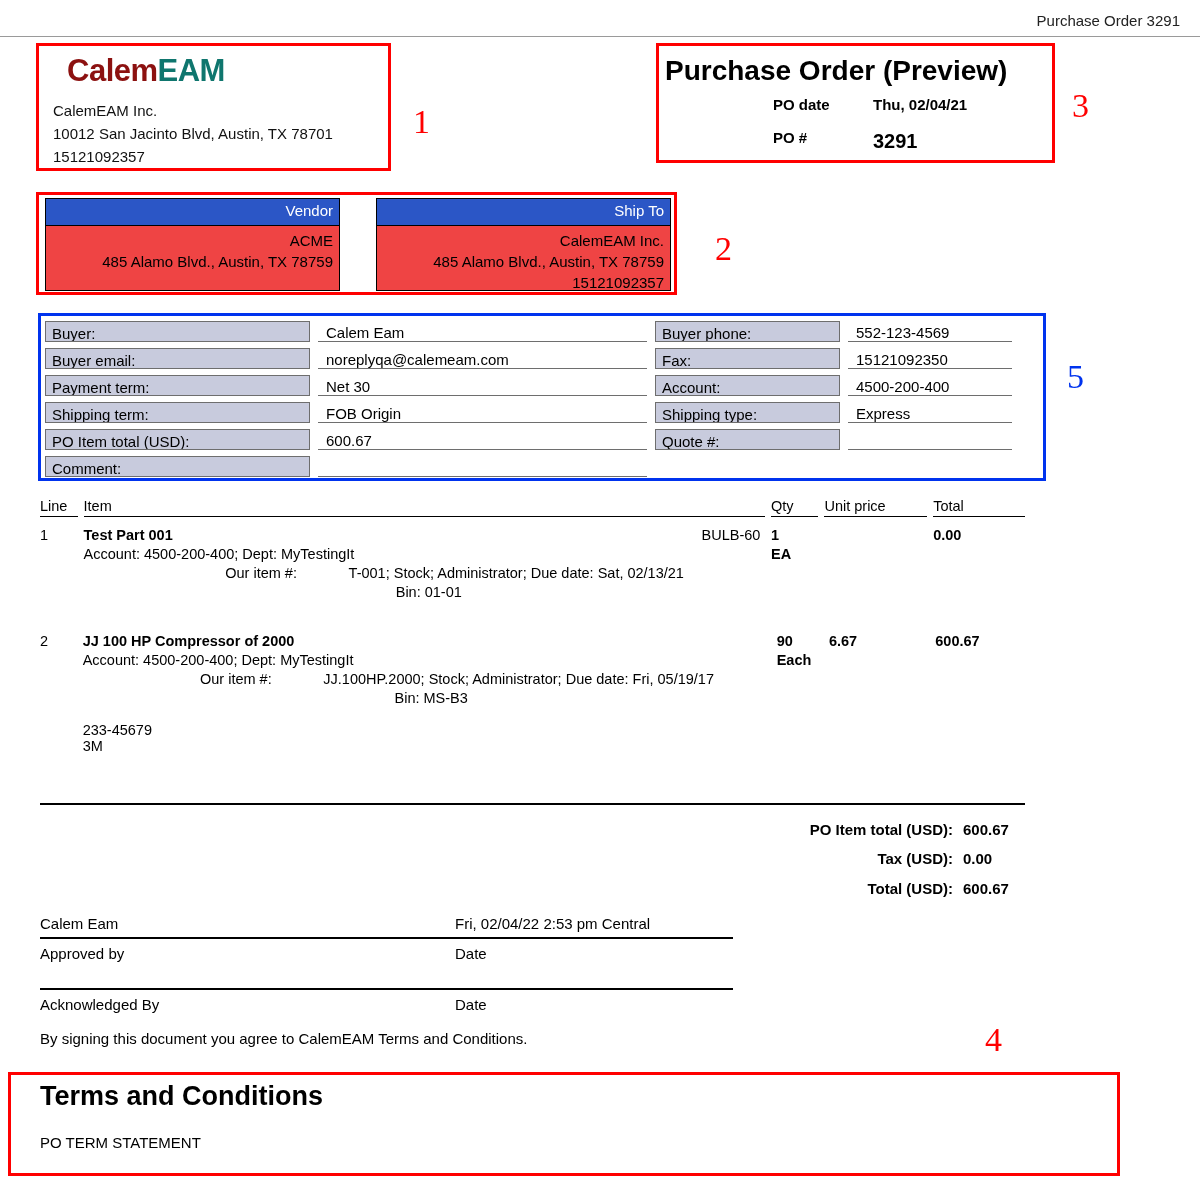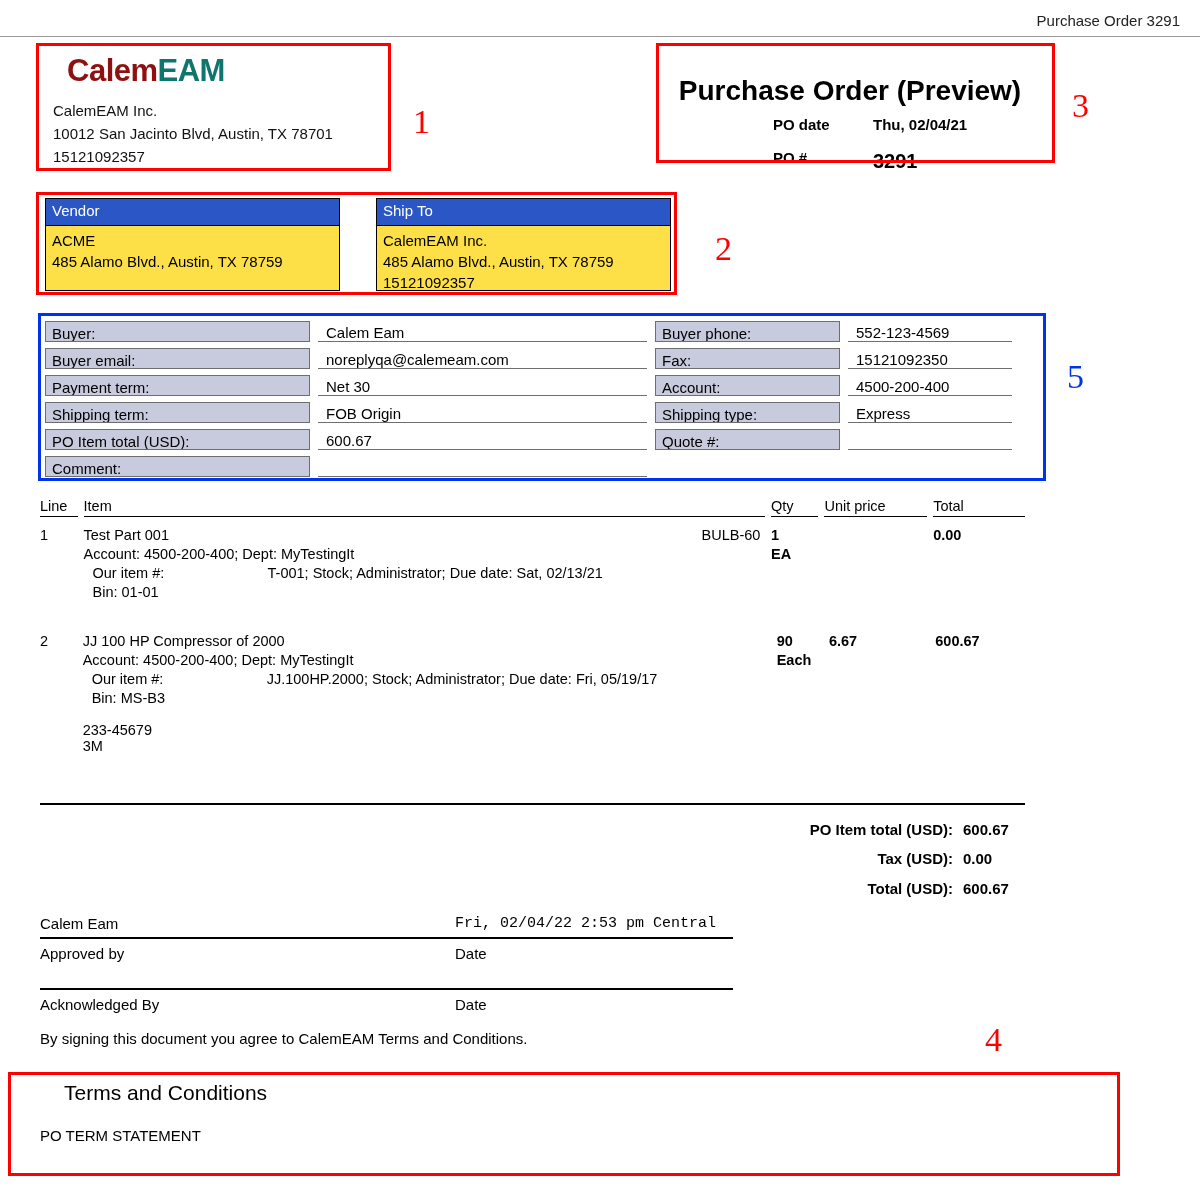--- a/index.html
+++ b/index.html
@@ -82,24 +82,22 @@
 
   
   .potitle-wrap {
     position: absolute;
     left: 665px; top: 55px;
     width: 370px;
   }
   .po-title {
     font-size: 28px;
     font-weight: bold;
-    text-align: center;
     line-height: 1.15;
     white-space: nowrap;
-    margin-top: 20px;
   }
   .po-meta {
     margin-top: 8px;
     display: flex;
     flex-direction: column;
     gap: 13px;
     padding-left: 108px;
   }
   .po-meta-row {
     display: flex;
@@ -109,21 +107,22 @@
   }
   .po-meta-label { width: 100px; }
   .po-meta-value { white-space: nowrap; }
   .po-meta-row.big .po-meta-value { font-size: 20px; }
 
   
   .addr-box {
     position: absolute;
     box-sizing: border-box;
     border: 1px solid #000;
-    background: #fde047;
+    background: #ef4444;
+    text-align: right;
   }
   .addr-head {
     background: #2b56c6;
     color: #ffffff;
     font-size: 15px;
     padding: 3px 6px 4px 6px;
     border-bottom: 1px solid #000;
     line-height: 1.25;
   }
   .addr-body {
@@ -194,28 +193,28 @@
 
   .it-row {
     display: flex;
     margin-top: 7px;
   }
   .it-row .cell {
     box-sizing: border-box;
     margin-right: 6px;
   }
   .it-name {
-    font-weight: normal;
+    font-weight: bold;
     white-space: nowrap;
   }
   .it-sub {
     margin-top: 3px;
     white-space: nowrap;
   }
-  .it-sub.indent { padding-left: 9px; }
+  .it-sub.indent { padding-left: 9px; text-align: center; }
   .it-sub .ourlabel {
     display: inline-block;
     width: 175px;
   }
   .it-partno {
     position: absolute;
     white-space: nowrap;
   }
   .qty-main { font-weight: bold; }
   .qty-uom  { margin-top: 3px; font-weight: bold; }
@@ -270,21 +269,21 @@
     position: absolute;
     left: 40px;
     width: 693px;
     font-size: 15px;
   }
   .sig-filled {
     display: flex;
     line-height: 1.4;
   }
   .sig-filled .s1 { width: 415px; white-space: nowrap; }
-  .sig-filled .s2 { white-space: nowrap; font-family: Liberation Mono, monospace; }
+  .sig-filled .s2 { white-space: nowrap; }
   .sig-rule {
     border-bottom: 2px solid #000;
     margin-top: 3px;
   }
   .sig-labels {
     display: flex;
     margin-top: 4px;
     line-height: 1.4;
   }
   .sig-labels .s1 { width: 415px; }
@@ -294,24 +293,23 @@
     white-space: nowrap;
   }
 
   
   .terms {
     position: absolute;
     left: 40px; top: 1080px;
     width: 1060px;
   }
   .terms-title {
-    font-size: 21px;
-    font-weight: normal;
+    font-size: 27px;
+    font-weight: bold;
     line-height: 1.2;
-    margin-left: 24px;
   }
   .terms-body {
     margin-top: 22px;
     font-size: 15px;
   }
 </style>
 </head>
 <body>
 
 <div class="page-header">

